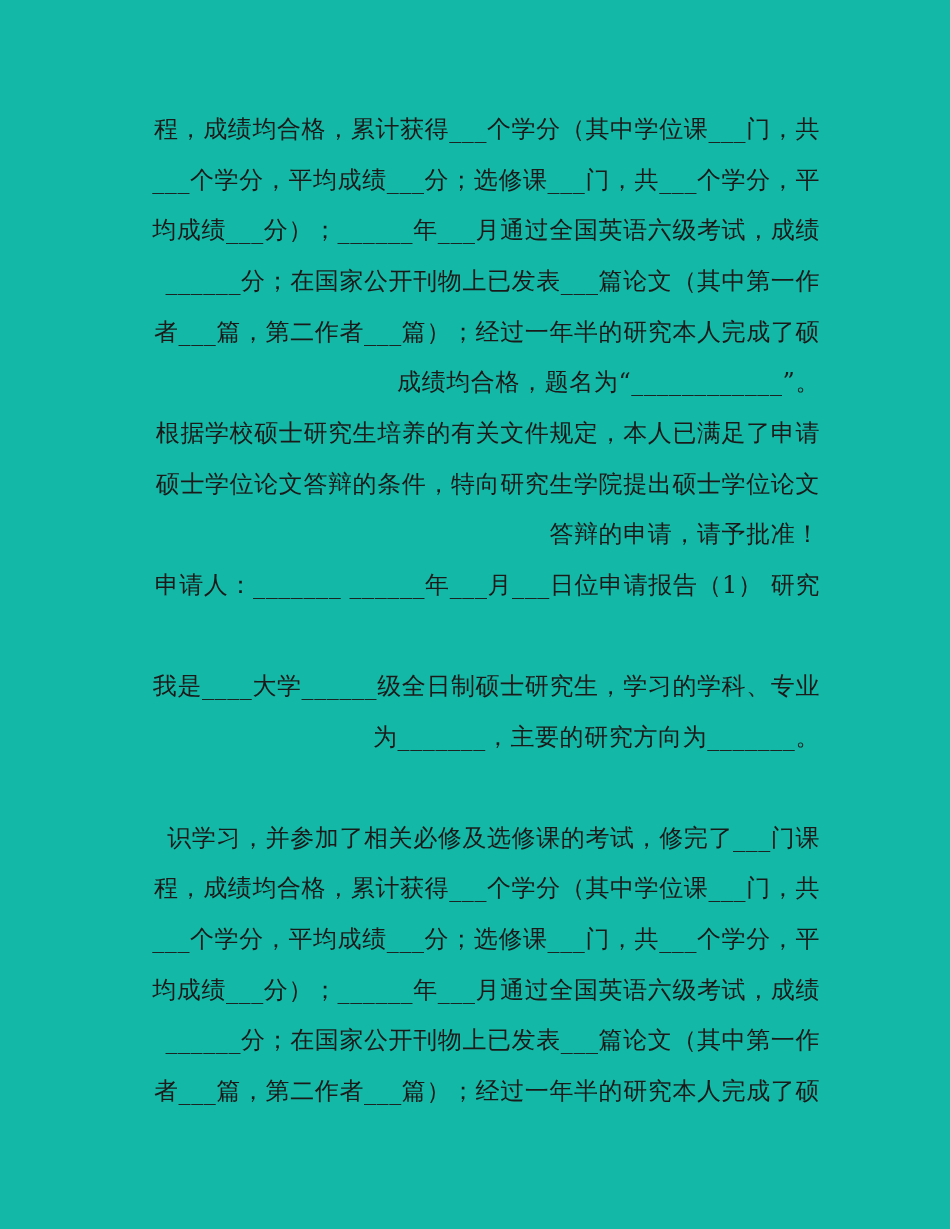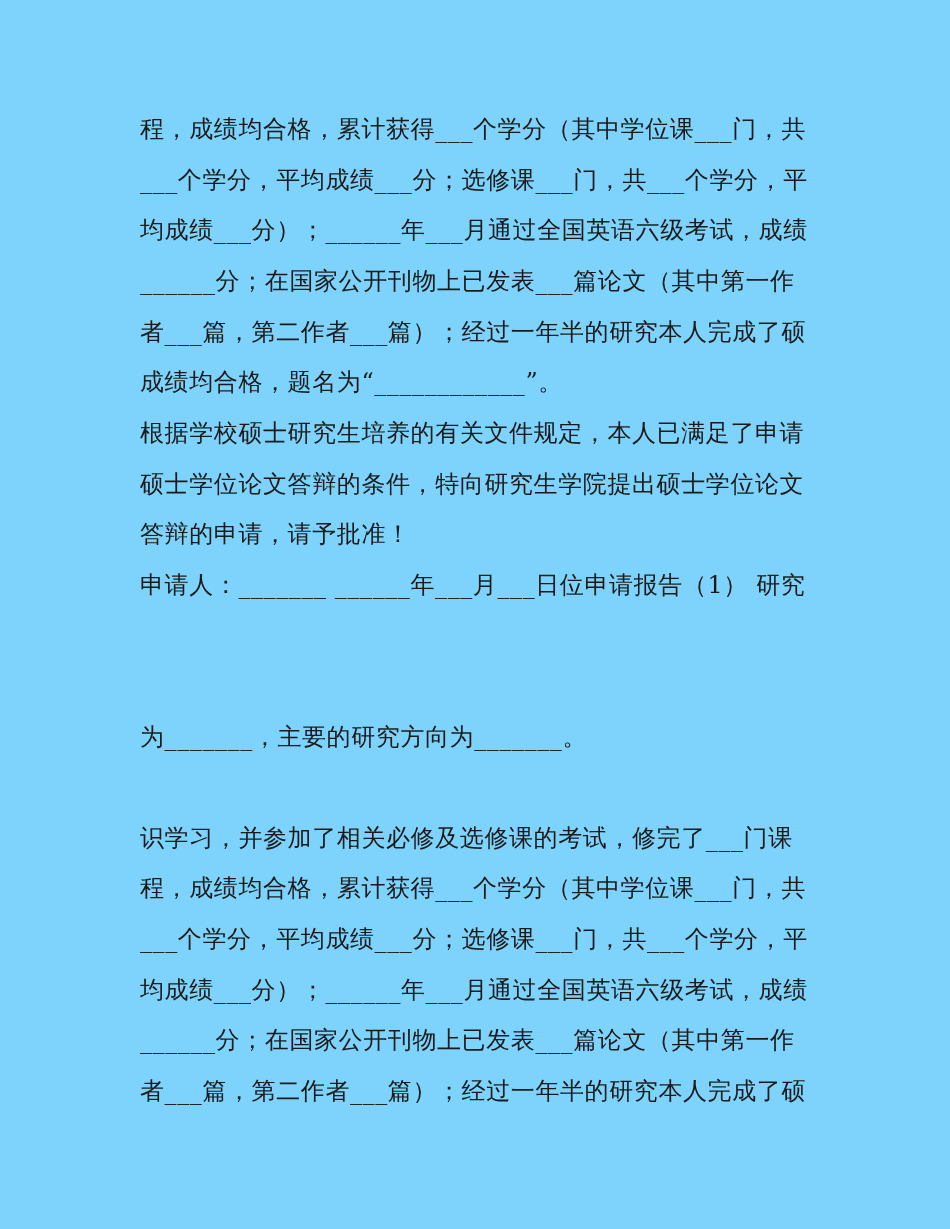--- a/index.html
+++ b/index.html
@@ -14,21 +14,22 @@
       overflow: hidden;
       font-family: "DejaVu Serif", "Liberation Serif", serif;
       color: #1a1a1a;
     }
     .page {
       position: absolute;
       left: 0;
       top: 0;
       width: 950px;
       height: 1229px;
-      background: #7dd3fc;
+      background: #14b8a6;
+      text-align: right;
     }
     .line {
       position: absolute;
       left: 140px;
       width: 680px;
       font-size: 24px;
       line-height: 30px;
       white-space: nowrap;
       letter-spacing: 0.6px;
     }
@@ -40,20 +41,21 @@
   <div class="line" style="top:114px">程，成绩均合格，累计获得___个学分（其中学位课___门，共</div>
   <div class="line" style="top:165px">___个学分，平均成绩___分；选修课___门，共___个学分，平</div>
   <div class="line" style="top:215px">均成绩___分）；______年___月通过全国英语六级考试，成绩</div>
   <div class="line" style="top:266px">______分；在国家公开刊物上已发表___篇论文（其中第一作</div>
   <div class="line" style="top:317px">者___篇，第二作者___篇）；经过一年半的研究本人完成了硕</div>
   <div class="line" style="top:367px">成绩均合格，题名为“____________”。</div>
   <div class="line" style="top:418px">根据学校硕士研究生培养的有关文件规定，本人已满足了申请</div>
   <div class="line" style="top:519px">答辩的申请，请予批准！</div>
   <div class="line" style="top:469px">硕士学位论文答辩的条件，特向研究生学院提出硕士学位论文</div>
   <div class="line" style="top:570px">申请人：_______ ______年___月___日位申请报告（1） 研究</div>
+  <div class="line" style="top:671px">我是____大学______级全日制硕士研究生，学习的学科、专业</div>
   <div class="line" style="top:722px">为_______，主要的研究方向为_______。</div>
   <div class="line" style="top:823px">识学习，并参加了相关必修及选修课的考试，修完了___门课</div>
   <div class="line" style="top:873px">程，成绩均合格，累计获得___个学分（其中学位课___门，共</div>
   <div class="line" style="top:924px">___个学分，平均成绩___分；选修课___门，共___个学分，平</div>
   <div class="line" style="top:975px">均成绩___分）；______年___月通过全国英语六级考试，成绩</div>
   <div class="line" style="top:1025px">______分；在国家公开刊物上已发表___篇论文（其中第一作</div>
   <div class="line" style="top:1076px">者___篇，第二作者___篇）；经过一年半的研究本人完成了硕</div>
 </div>
 
 </body></html>

